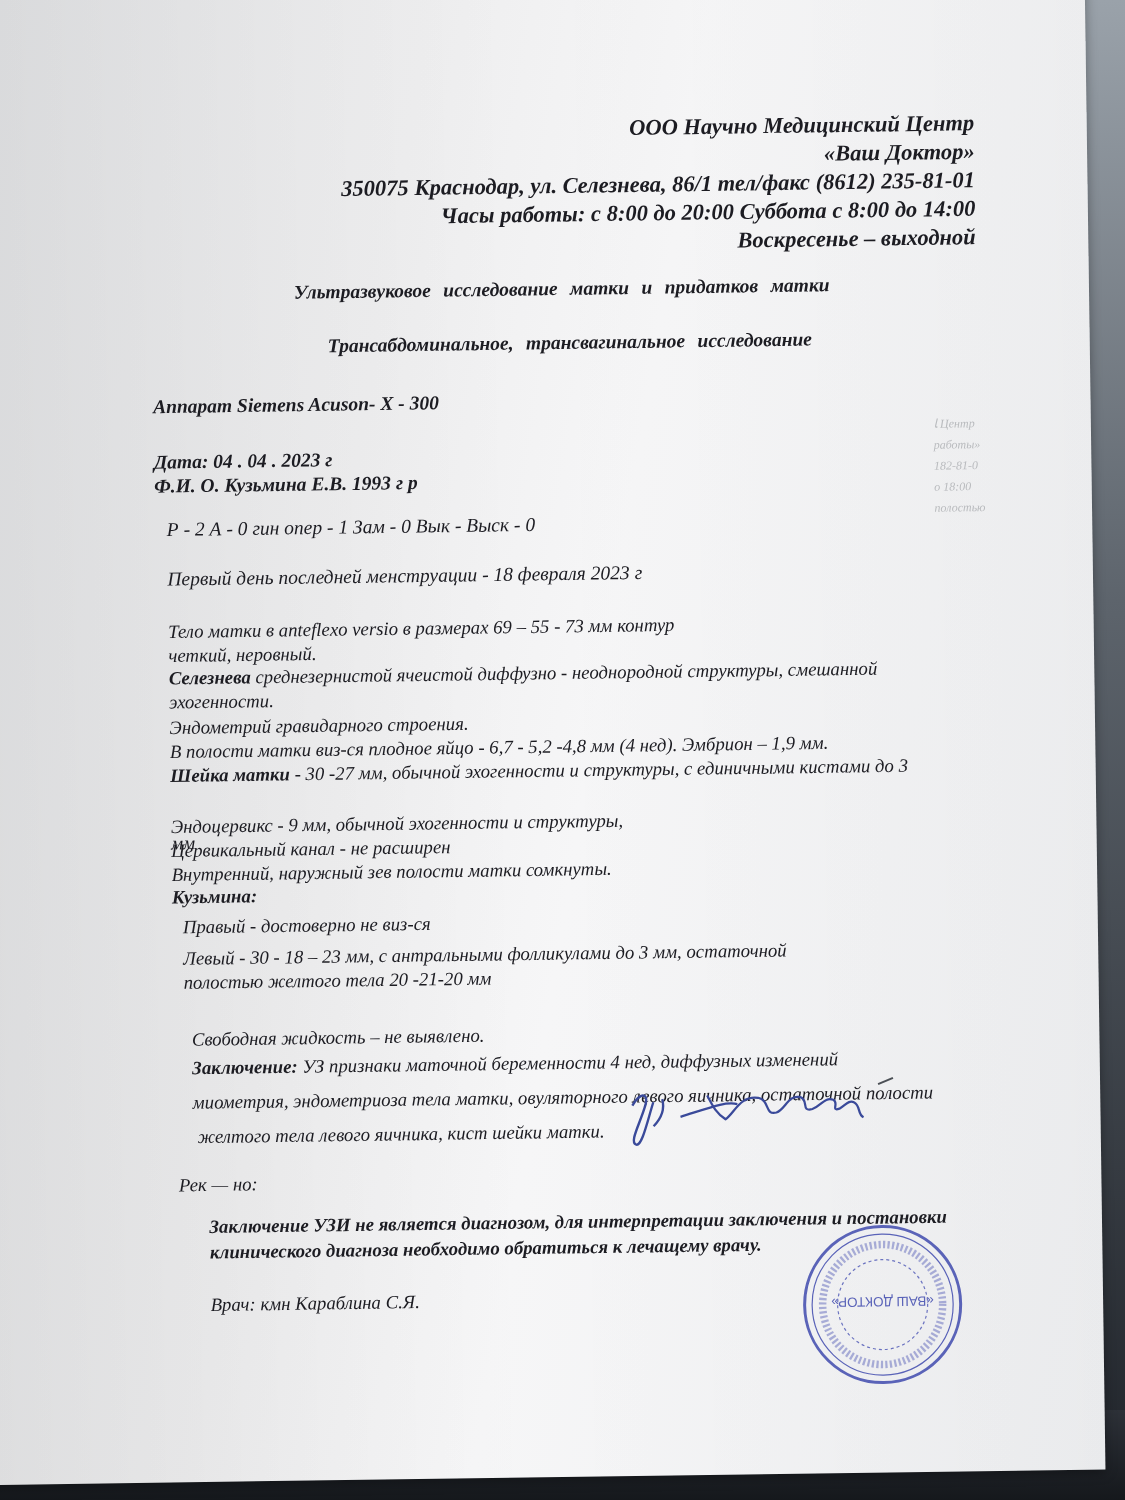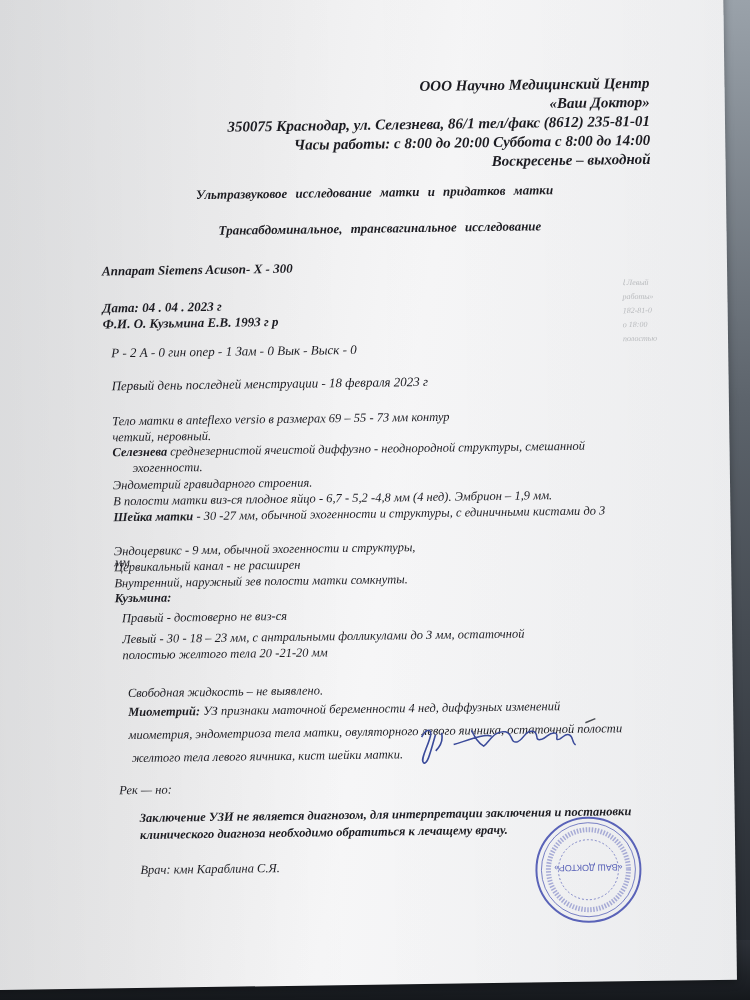--- a/index.html
+++ b/index.html
@@ -77,35 +77,35 @@
   <div class="line b" style="left:135px; top:280px; font-size:13px;">Аппарат  Siemens  Acuson- X - 300</div>
 
   <div class="line b" style="left:135px; top:317px; font-size:13px;">Дата:   04  . 04   .   2023  г</div>
   <div class="line b" style="left:135px; top:333px; font-size:13px;">Ф.И. О.    Кузьмина Е.В.     1993 г р</div>
   <div class="line" style="left:143px; top:362px; font-size:13px;">Р  -  2       А - 0        гин  опер  -  1       Зам  -  0     Вык   -       Выск - 0</div>
   <div class="line" style="left:143px; top:395px; font-size:13px;">Первый   день    последней   менструации  -  18 февраля 2023  г</div>
 
   <div class="line" style="left:143px; top:431px;">Тело   матки в    anteflexo    versio  в   размерах  69   –  55   - 73       мм    контур</div>
   <div class="line" style="left:143px; top:447px;">четкий,  неровный.</div>
   <div class="line" style="left:143px; top:462px;"><span class="bold">Селезнева</span><span>  среднезернистой    ячеистой диффузно -  неоднородной структуры, смешанной</span></div>
-  <div class="line" style="left:143px; top:478px;margin-left:20px;">эхогенности.</div>
+  <div class="line" style="left:143px; top:478px;">эхогенности.</div>
   <div class="line" style="left:143px; top:495px;">Эндометрий гравидарного  строения.</div>
   <div class="line" style="left:143px; top:511px;">В полости  матки   виз-ся     плодное яйцо   - 6,7 -  5,2 -4,8 мм    (4 нед).   Эмбрион –  1,9 мм.</div>
   <div class="line" style="left:143px; top:527px;"><span class="bold">Шейка матки</span><span>  -  30 -27  мм,   обычной  эхогенности и структуры, с единичными кистами  до 3</span></div>
   <div class="line" style="left:143px; top:572px;">мм</div>
   <div class="line" style="left:143px; top:561px;">Эндоцервикс  -   9    мм, обычной эхогенности и структуры,</div>
   <div class="line" style="left:143px; top:577px;">Цервикальный   канал  -   не расширен</div>
   <div class="line" style="left:143px; top:593px;">Внутренний,     наружный       зев  полости    матки      сомкнуты.</div>
   <div class="line bold" style="left:143px; top:608px;">Кузьмина:</div>
   <div class="line" style="left:150px; top:628px;">Правый  -  достоверно не    виз-ся</div>
   <div class="line" style="left:150px; top:649px;">Левый    -  30   - 18   – 23    мм,    с    антральными   фолликулами до 3  мм,   остаточной</div>
   <div class="line" style="left:150px; top:665px;">полостью желтого тела 20 -21-20  мм</div>
   <div class="line" style="left:155px; top:703px;">Свободная   жидкость –     не  выявлено.</div>
 
-  <div class="line" style="left:155px; top:722px;"><span class="bold">Миометрий:</span><span>    УЗ    признаки маточной     беременности  4 нед,      диффузных       изменений</span></div>
+  <div class="line" style="left:155px; top:722px;"><span class="bold">Заключение:</span><span>    УЗ    признаки маточной     беременности  4 нед,      диффузных       изменений</span></div>
   <div class="line" style="left:155px; top:745px;">миометрия,    эндометриоза тела матки,    овуляторного  левого  яичника,  остаточной полости</div>
   <div class="line" style="left:158px; top:768px;">желтого тела  левого яичника, кист шейки матки.</div>
 
   <svg class="sig" viewBox="0 0 190 50">
     <path d="M8,20 C14,10 20,12 16,22 C12,34 6,44 10,46 C14,48 18,30 22,18 M28,16 C30,24 26,30 22,34" fill="none" stroke="#3a4a9a" stroke-width="1.6"></path>
     <path d="M40,28 C60,22 70,18 78,20 M58,14 C62,22 64,26 70,30 C76,26 80,14 92,16 C100,18 96,28 104,26 C110,24 112,14 120,16 C126,18 120,26 128,24 C134,22 136,16 142,18 C146,20 140,26 146,24 C150,22 152,18 156,20 C160,22 158,28 162,30" fill="none" stroke="#3a4a9a" stroke-width="1.5"></path>
     <path d="M172,8 L182,4" fill="none" stroke="#4b4f55" stroke-width="1.4"></path>
   </svg>
 
   <div class="line" style="left:145px; top:800px;">Рек — но:</div>
@@ -115,19 +115,19 @@
 
   <svg class="stamp" viewBox="0 0 110 110">
     <circle cx="55" cy="55" r="52" fill="none" stroke="#5a63b8" stroke-width="2"></circle>
     <circle cx="55" cy="55" r="47" fill="none" stroke="#5a63b8" stroke-width="0.8"></circle>
     <circle cx="55" cy="55" r="30" fill="none" stroke="#6b73c0" stroke-width="0.8" stroke-dasharray="2 2"></circle>
     <circle cx="55" cy="55" r="40" fill="none" stroke="#6b73c0" stroke-width="5" stroke-dasharray="1.5 1.5" opacity="0.55"></circle>
     <text x="55" y="60" text-anchor="middle" font-size="9" fill="#5a63b8" font-family="Liberation Sans, sans-serif" transform="rotate(180 55 55)">«ВАШ ДОКТОР»</text>
   </svg>
 
   <div class="ghost">
-    <div>ﺎ Левый</div>
+    <div>ﺎ Центр</div>
       <div>работы»</div>
       <div>182-81-0</div>
       <div>о 18:00</div>
       <div>полостью</div>
   </div>
 </div>
 
 </body></html>

